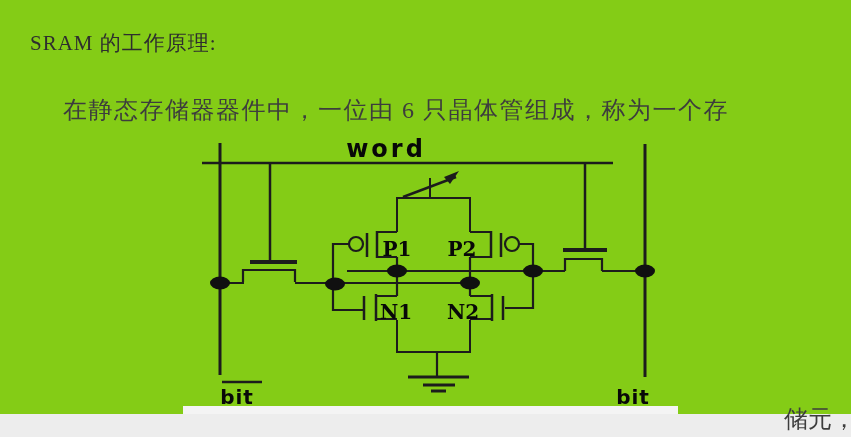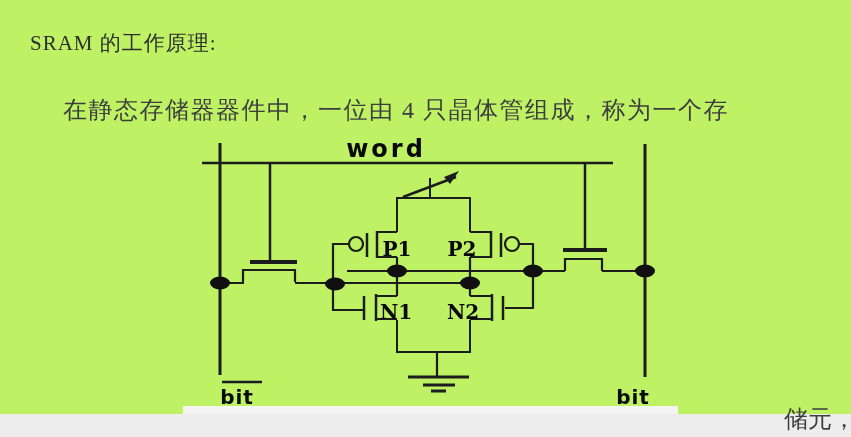--- a/index.html
+++ b/index.html
@@ -1,35 +1,35 @@
 <!DOCTYPE html>
 <html><head>
 <meta charset="utf-8">
 <style>
   html,body{margin:0;padding:0;background:#fff;}
   .canvas{
-    position:relative;width:851px;height:437px;background:#bef264;
+    position:relative;width:851px;height:437px;background:#84cc16;
     overflow:hidden;font-family:"Liberation Serif","DejaVu Serif",serif;
   }
   .txt{position:absolute;color:#3a3a3a;white-space:nowrap;z-index:2;}
   .heading{left:30px;top:29px;font-size:21px;letter-spacing:1px;color:#2e2e2e;}
   .bodyline{left:63px;top:94px;font-size:24px;letter-spacing:1.5px;color:#3d3d3d;}
   .continuation{left:784px;top:403px;font-size:24px;color:#3d3d3d;}
   svg.fig{position:absolute;left:0;top:0;z-index:1;}
   .wire{stroke:#1c1c1c;fill:none;}
   .lbl-sans{font-family:"DejaVu Sans","Liberation Sans",sans-serif;font-weight:bold;fill:#080808;}
   .lbl-serif{font-family:"DejaVu Serif","Liberation Serif",serif;font-weight:bold;fill:#080808;}
 </style>
 </head>
 <body>
 
 <div class="canvas">
 
   <div class="txt heading">SRAM 的工作原理:</div>
-  <div class="txt bodyline">在静态存储器器件中，一位由 4 只晶体管组成，称为一个存</div>
+  <div class="txt bodyline">在静态存储器器件中，一位由 6 只晶体管组成，称为一个存</div>
   <div class="txt continuation">储元，</div>
 
   <svg class="fig" width="851" height="437" viewBox="0 0 851 437">
 
     <rect x="183" y="406" width="495" height="9" fill="#f4f4f4"></rect>
     <rect x="0" y="414" width="851" height="23" fill="#ededed"></rect>
 
     <g>
       <path class="wire" stroke-width="2.5" d="M202,163 H613"></path>
     </g>

